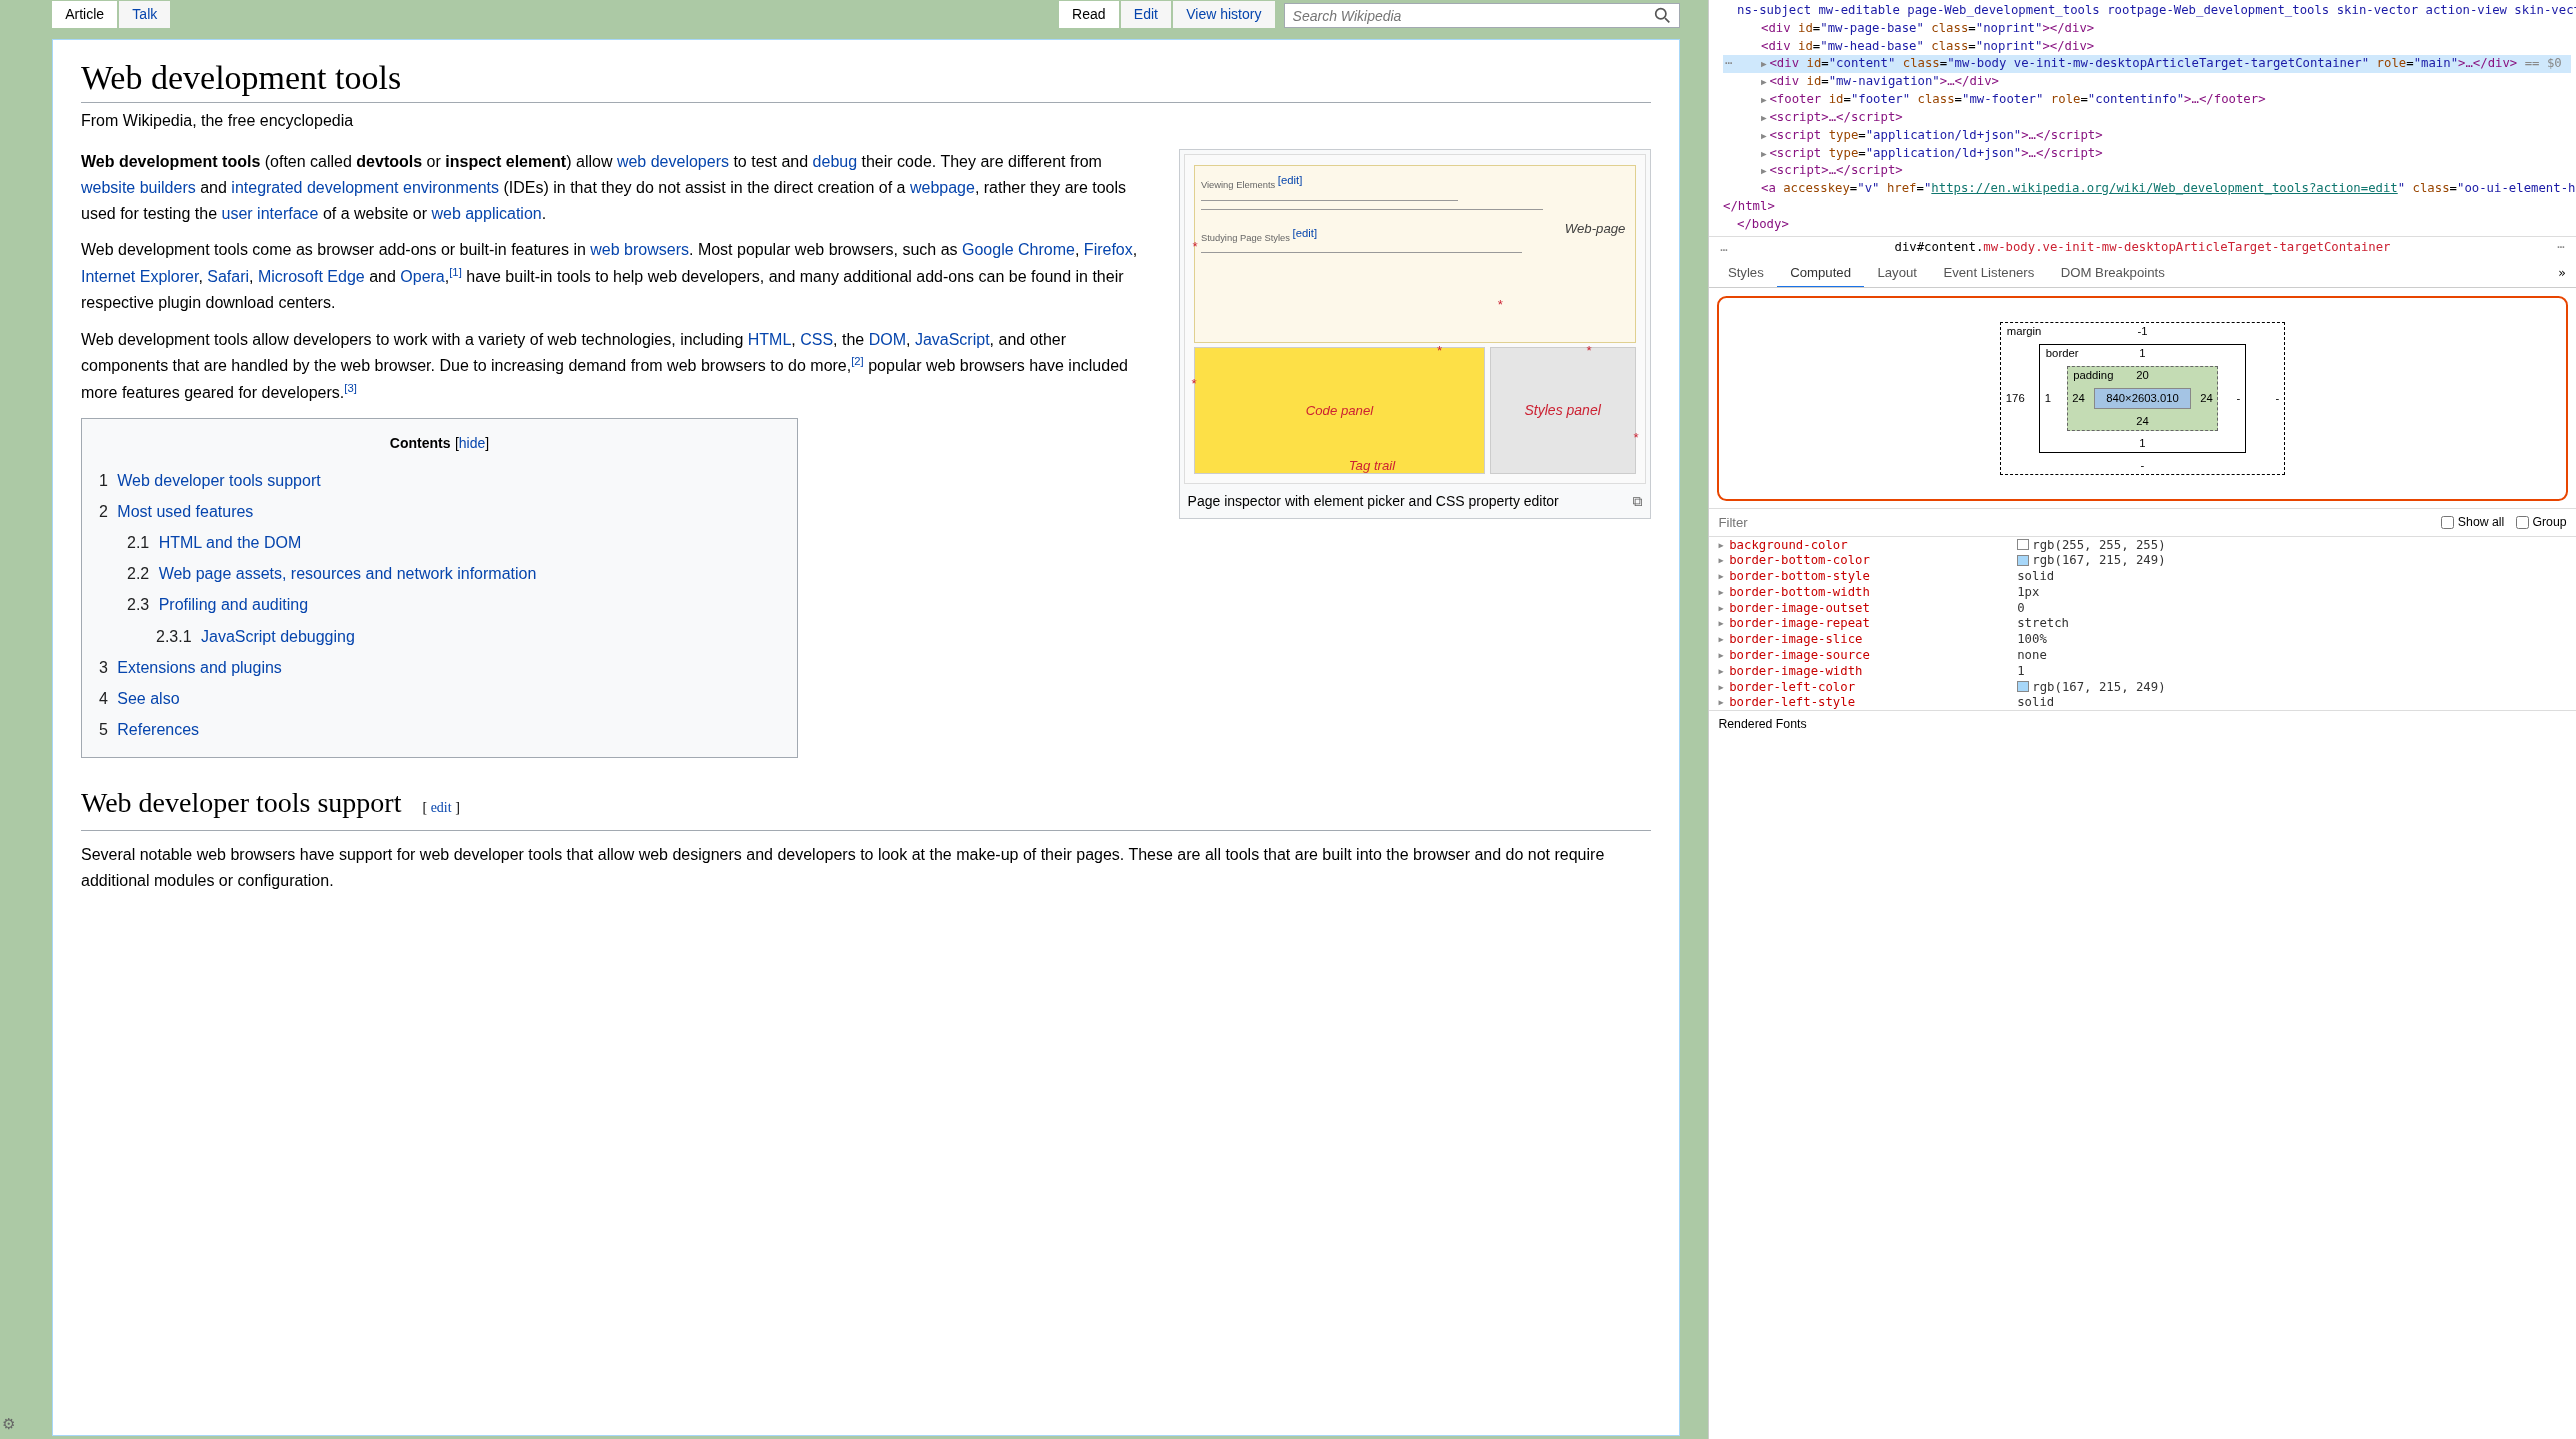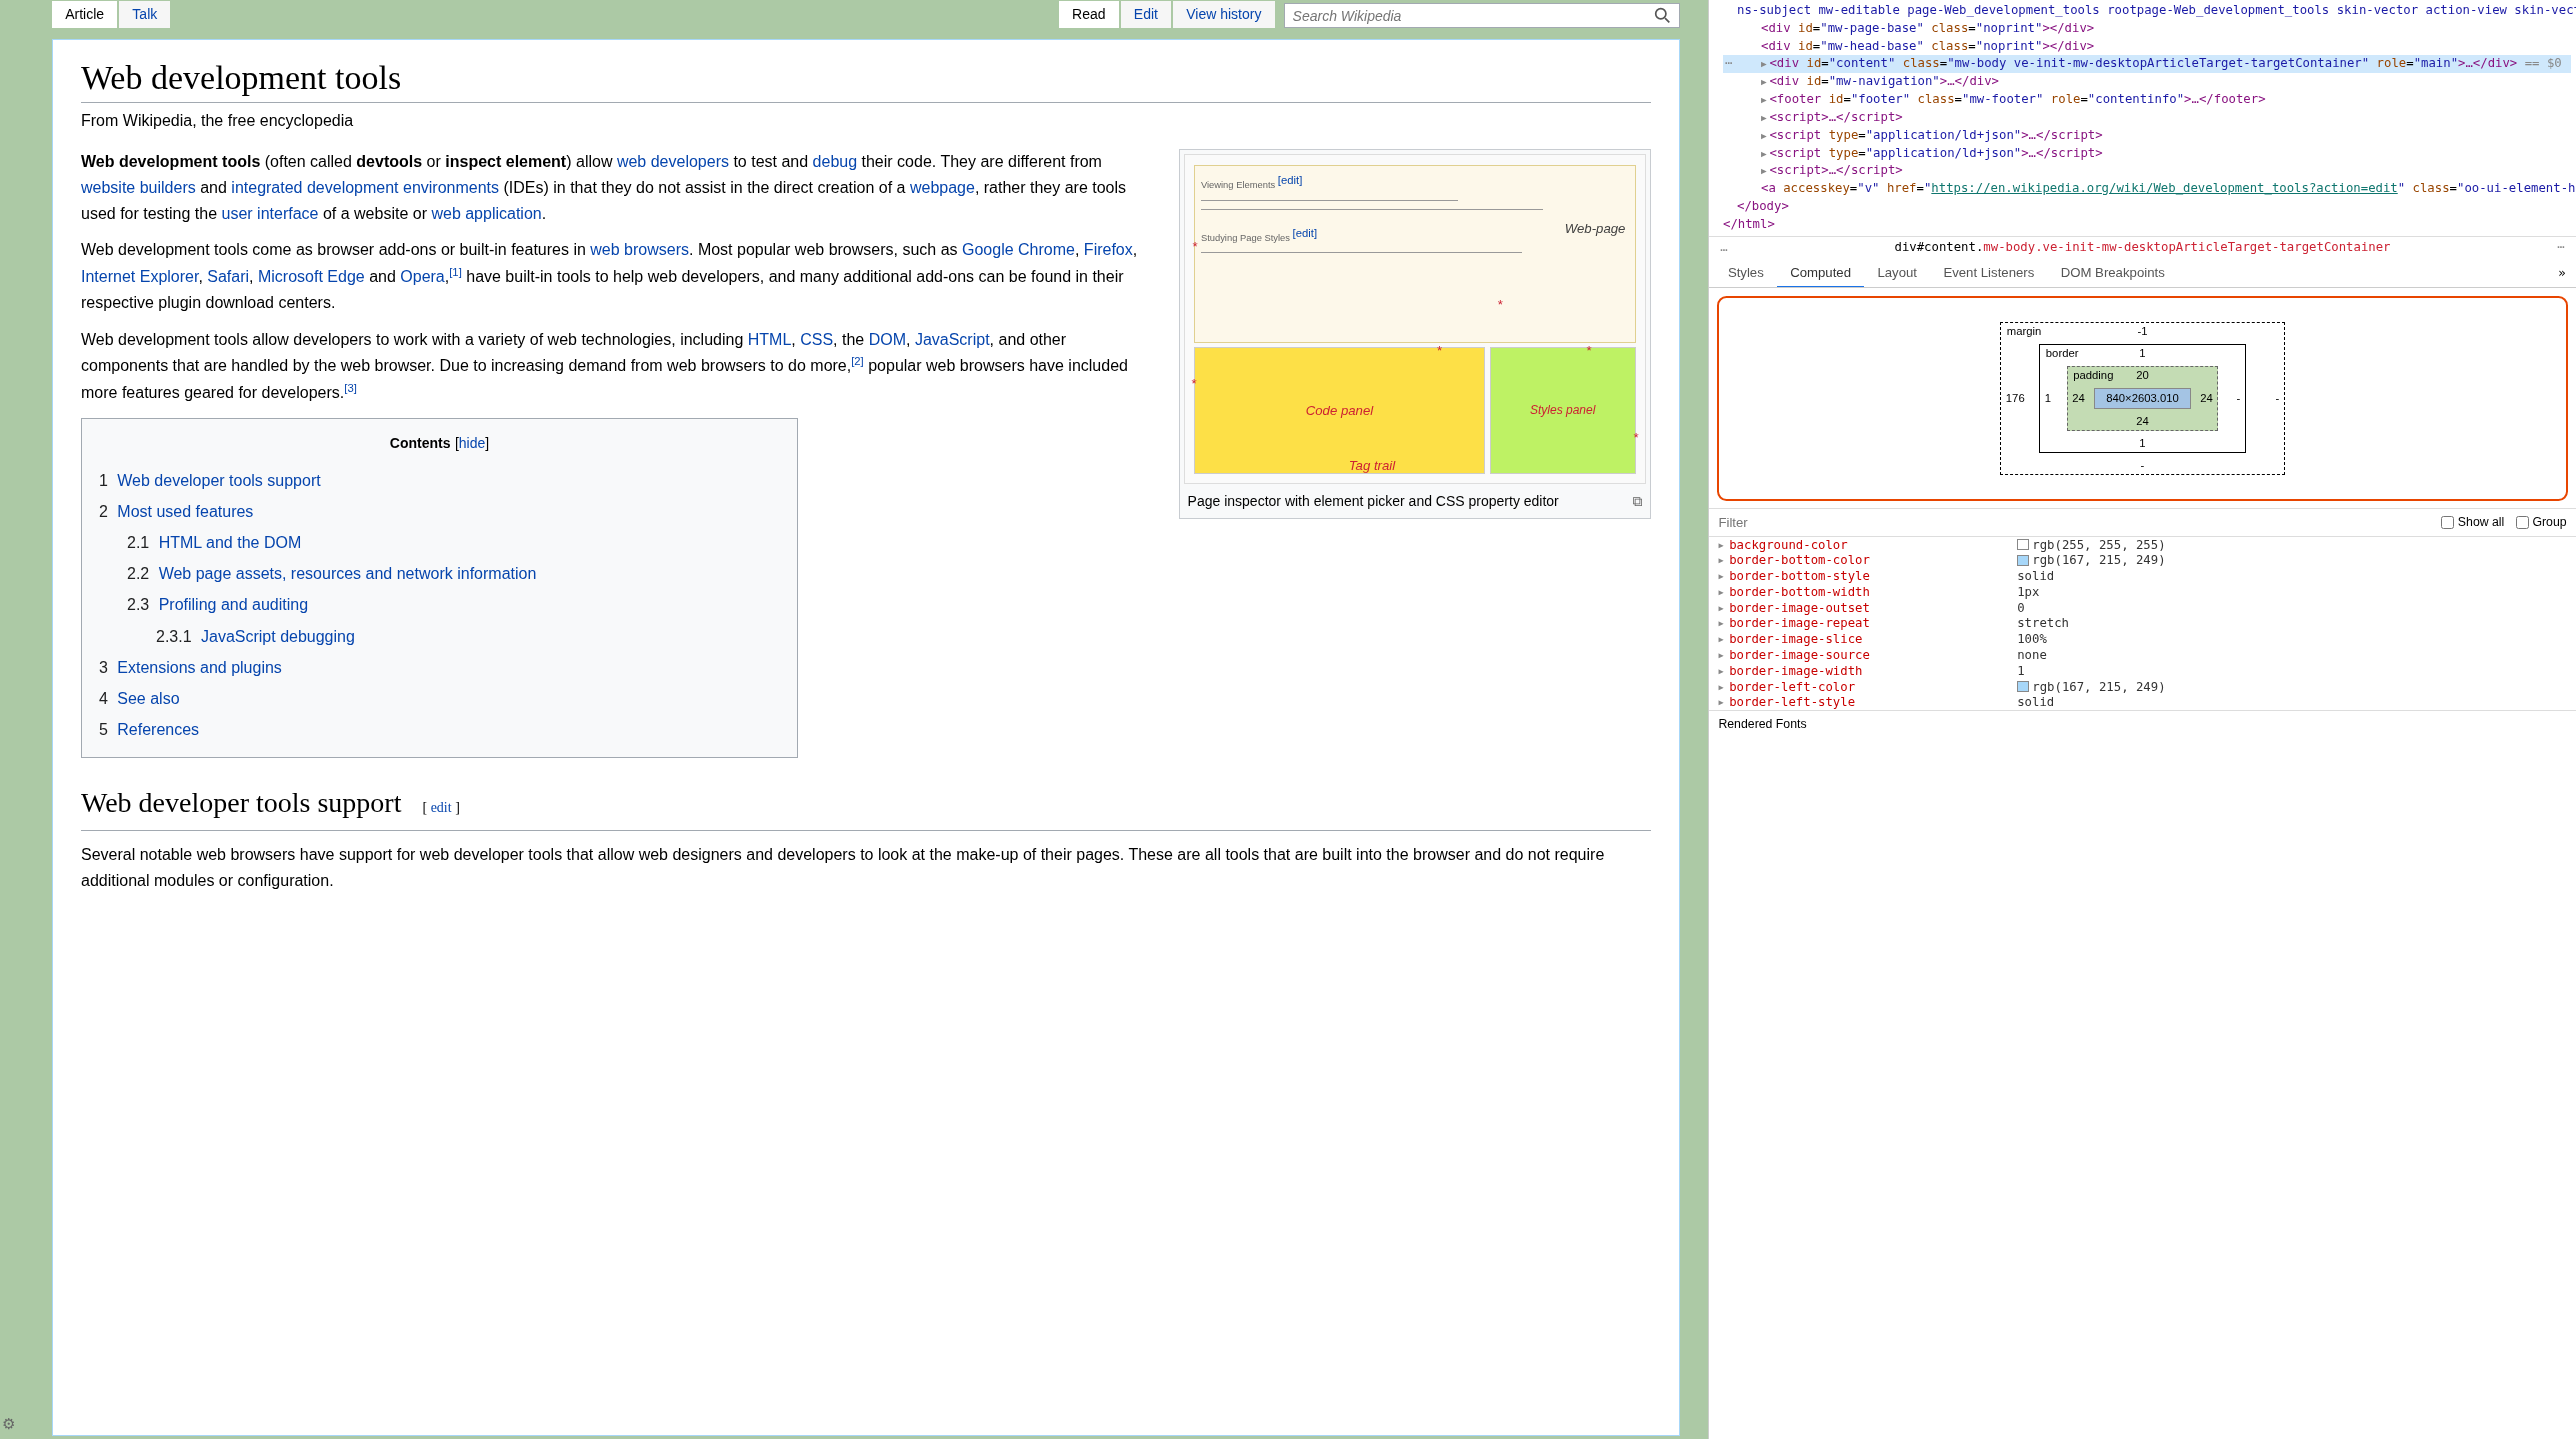--- a/index.html
+++ b/index.html
@@ -19,21 +19,21 @@
 .article p { margin-bottom: 11.3px; }
 a { color: #0645ad; text-decoration: none; cursor: pointer; }
 sup { color: #0645ad; font-size: 11.3px; }
 .thumb { float: right; border: 0.9px solid #c8ccd1; padding: 3.8px; width: 472px; margin: 0 0 14px 23.6px; background: #f8f9fa; }
 .thumb-img { height: 330px; background: #fafafa; border: 0.9px solid #ddd; display: flex; flex-direction: column; padding: 9.4px; font-size: 10.4px; }
 .thumb-area-top { flex: 1.3; background: #fdf8ea; border: 0.9px solid #e0d090; margin-bottom: 4.7px; position: relative; padding: 5.7px; }
 .thumb-label-wp { position: absolute; right: 9.4px; top: 52px; color: #404040; font-style: italic; font-size: 13.2px; }
 .thumb-underline { border-bottom: 0.9px solid #999; width: 60%; margin: 7.6px 0; }
 .thumb-area-bot { flex: 1; display: flex; gap: 4.7px; position: relative; }
 .cp { flex: 2; background: #fde047; border: 0.9px solid #ccc; display: flex; align-items: center; justify-content: center; color: #c23; font-style: italic; font-size: 13.2px; }
-.sp { flex: 1; background: #bef264; border: 0.9px solid #ccc; display: flex; align-items: center; justify-content: center; color: #c23; font-style: italic; text-align: center; font-size: 12px; }
+.sp { flex: 1; background: #e5e5e5; border: 0.9px solid #ccc; display: flex; align-items: center; justify-content: center; color: #c23; font-style: italic; text-align: center; font-size: 14px; }
 .tag-trail { position: absolute; bottom: -1.9px; left: 35%; color: #c23; font-style: italic; font-size: 13.2px; }
 .asterisk { color: #c23; font-size: 13.2px; }
 .thumb-cap { padding: 5.7px 3.8px 1.9px; font-size: 14px; display: flex; justify-content: space-between; }
 .toc { border: 0.9px solid #a2a9b1; background: #f8f9fa; padding: 11.3px 17px; width: 717px; clear: left; margin-top: 7.6px; }
 .toc-title { text-align: center; font-weight: bold; font-size: 16px; margin-bottom: 9.4px; }
 .toc-title span { font-weight: normal; font-size: 14px; }
 .toc ul { list-style: none; }
 .toc li { font-size: 16px; padding: 2.8px 0; }
 .toc .n { color: #202122; margin-right: 9.4px; }
 .toc .sub { margin-left: 28px; }
@@ -176,22 +176,22 @@
     <div class="dom-line ind2"><span class="t-tag">&lt;div</span> <span class="t-attr">id</span>=<span class="t-val">"mw-page-base"</span> <span class="t-attr">class</span>=<span class="t-val">"noprint"</span><span class="t-tag">&gt;&lt;/div&gt;</span></div>
     <div class="dom-line ind2"><span class="t-tag">&lt;div</span> <span class="t-attr">id</span>=<span class="t-val">"mw-head-base"</span> <span class="t-attr">class</span>=<span class="t-val">"noprint"</span><span class="t-tag">&gt;&lt;/div&gt;</span></div>
     <div class="dom-line ind2 hl" style="position:relative;"><span class="dots">⋯</span><span class="tri"></span><span class="t-tag">&lt;div</span> <span class="t-attr">id</span>=<span class="t-val">"content"</span> <span class="t-attr">class</span>=<span class="t-val">"mw-body ve-init-mw-desktopArticleTarget-targetContainer"</span> <span class="t-attr">role</span>=<span class="t-val">"main"</span><span class="t-tag">&gt;…&lt;/div&gt;</span> <span class="eq0">== $0</span></div>
     <div class="dom-line ind2 tri"><span class="t-tag">&lt;div</span> <span class="t-attr">id</span>=<span class="t-val">"mw-navigation"</span><span class="t-tag">&gt;…&lt;/div&gt;</span></div>
     <div class="dom-line ind2 tri"><span class="t-tag">&lt;footer</span> <span class="t-attr">id</span>=<span class="t-val">"footer"</span> <span class="t-attr">class</span>=<span class="t-val">"mw-footer"</span> <span class="t-attr">role</span>=<span class="t-val">"contentinfo"</span><span class="t-tag">&gt;…&lt;/footer&gt;</span></div>
     <div class="dom-line ind2 tri"><span class="t-tag">&lt;script&gt;…&lt;/script&gt;</span></div>
     <div class="dom-line ind2 tri"><span class="t-tag">&lt;script</span> <span class="t-attr">type</span>=<span class="t-val">"application/ld+json"</span><span class="t-tag">&gt;…&lt;/script&gt;</span></div>
     <div class="dom-line ind2 tri"><span class="t-tag">&lt;script</span> <span class="t-attr">type</span>=<span class="t-val">"application/ld+json"</span><span class="t-tag">&gt;…&lt;/script&gt;</span></div>
     <div class="dom-line ind2 tri"><span class="t-tag">&lt;script&gt;…&lt;/script&gt;</span></div>
     <div class="dom-line ind2"><span class="t-tag">&lt;a</span> <span class="t-attr">accesskey</span>=<span class="t-val">"v"</span> <span class="t-attr">href</span>=<span class="t-val">"</span><span class="t-url">https://en.wikipedia.org/wiki/Web_development_tools?action=edit</span><span class="t-val">"</span> <span class="t-attr">class</span>=<span class="t-val">"oo-ui-element-hidden"</span></div>
+    <div class="dom-line"><span class="t-tag">&lt;/html&gt;</span></div>
     <div class="dom-line ind1"><span class="t-tag">&lt;/body&gt;</span></div>
-    <div class="dom-line"><span class="t-tag">&lt;/html&gt;</span></div>
   </div>
 
   <div class="crumb">
     <span style="color:#888;">…</span>
     <span><span>div#content.</span><span class="sel">mw-body.ve-init-mw-desktopArticleTarget-targetContainer</span></span>
     <span style="color:#888;">⋯</span>
   </div>
 
   <div class="dt-tabs">
     <div class="dt-tab">Styles</div>

